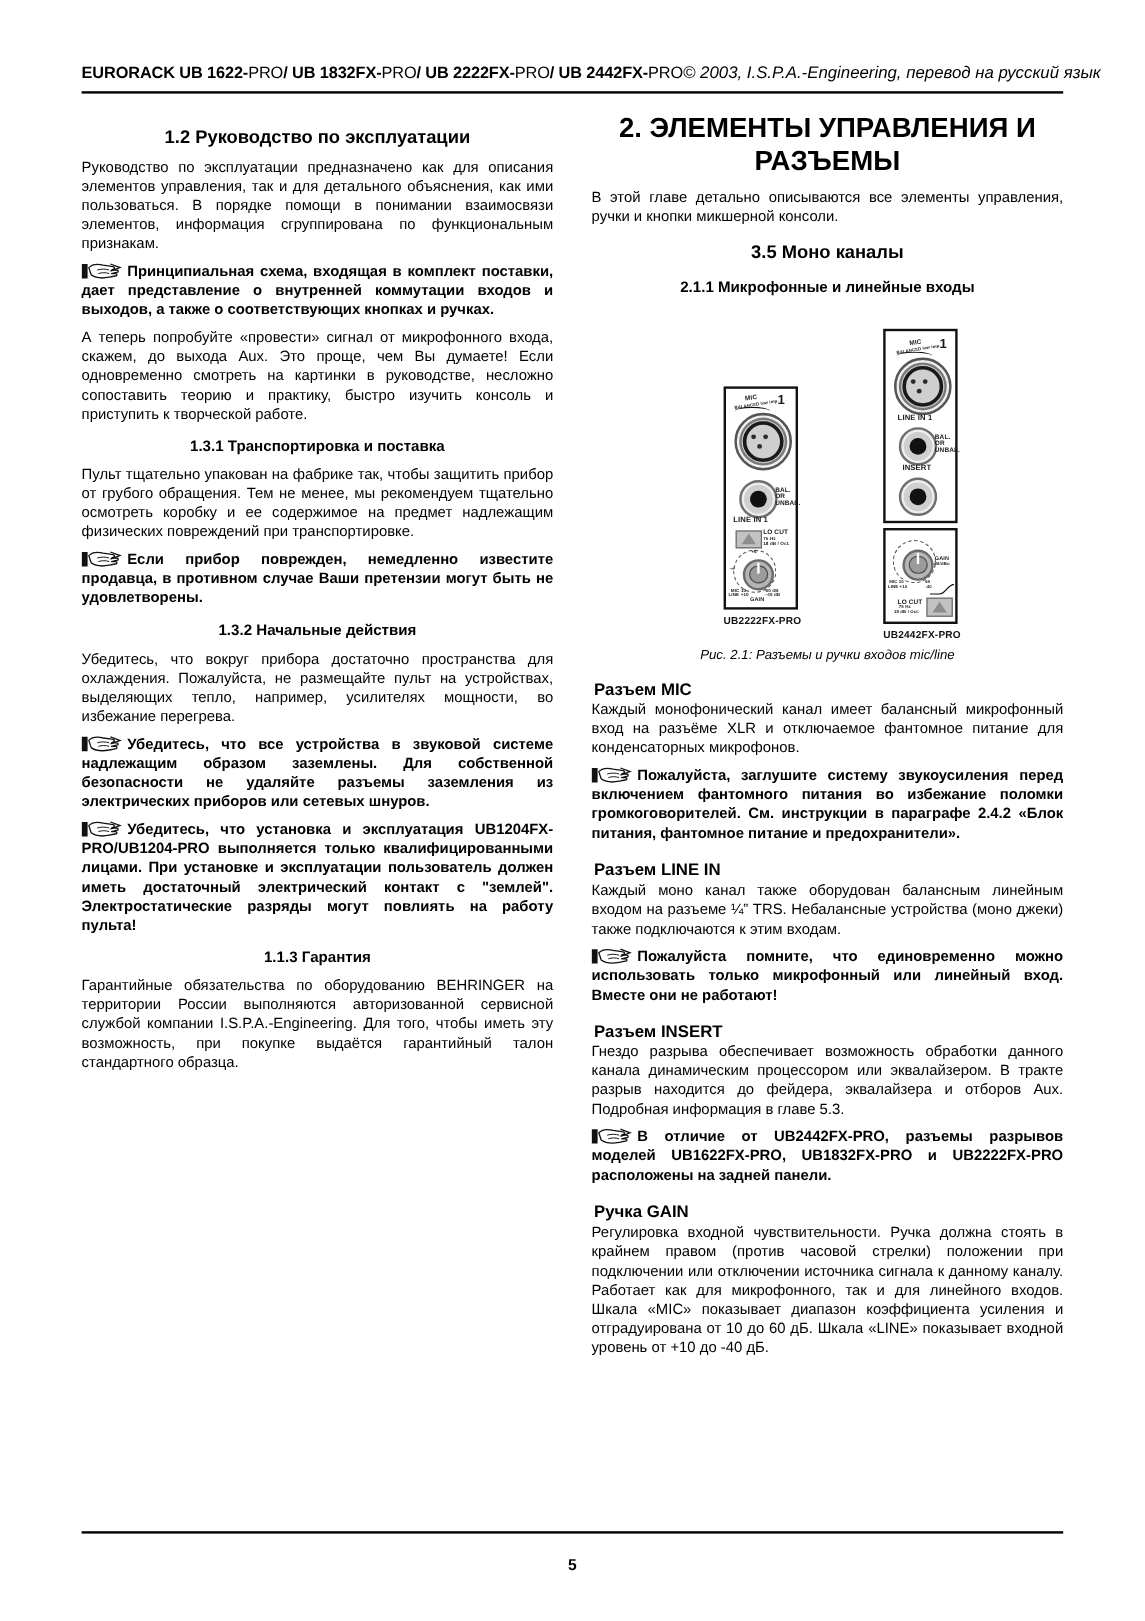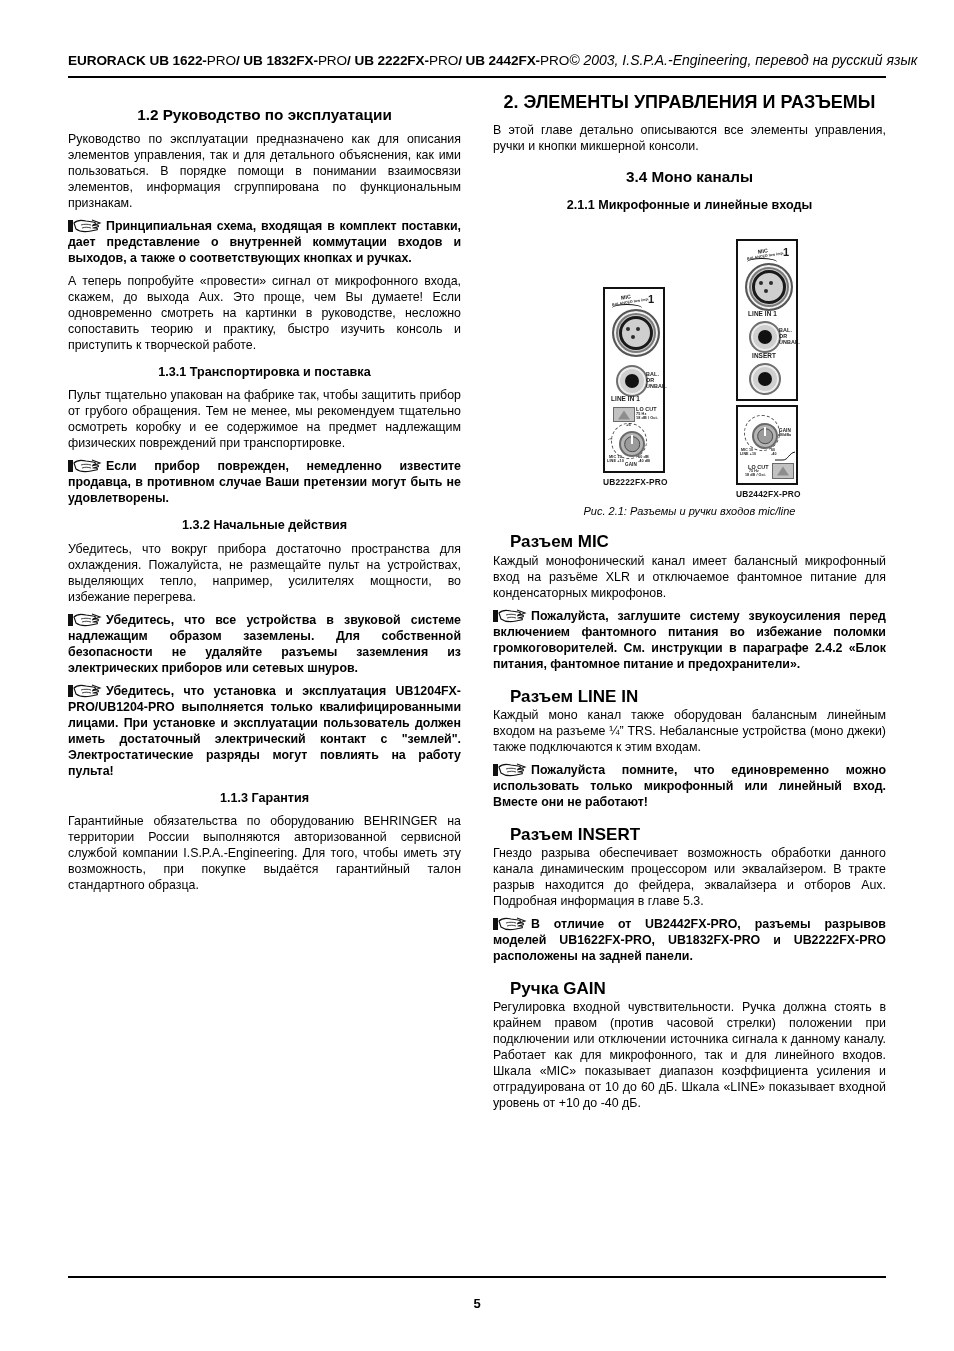--- a/index.html
+++ b/index.html
@@ -76,45 +76,45 @@
   .col {
     position: absolute;
     top: 92px;
     width: 393px;
   }
   .col-left  { left: 68px; }
   .col-right { left: 493px; }
 
   
   h1.sec {
-    font-size: 18px;
+    font-size: 23px;
     font-weight: bold;
     text-align: center;
     margin: 0 0 8px 0;
     line-height: 1.22;
   }
   h2.sub {
     font-size: 15.3px;
     font-weight: bold;
     text-align: center;
     margin: 14px 0 7px 0;
     line-height: 1.2;
   }
   h3.subsub {
     font-size: 12.6px;
     font-weight: bold;
     text-align: center;
     margin: 12px 0 7px 0;
     line-height: 1.2;
   }
   h4.runin {
-    font-size: 17px;
+    font-size: 14px;
     font-weight: bold;
     text-align: left;
-    margin: 14px 0 0 17px;
+    margin: 14px 0 0 2px;
     line-height: 1.25;
   }
   p.body {
     font-size: 12.4px;
     line-height: 1.29;
     text-align: justify;
     margin: 0 0 7px 0;
     hyphens: none;
   }
   p.note {
@@ -345,21 +345,21 @@
     <h3 class="subsub">1.1.3 Гарантия</h3>
     <p class="body">Гарантийные обязательства по оборудованию BEHRINGER на территории России выполняются авторизованной сервисной службой компании I.S.P.A.-Engineering. Для того, чтобы иметь эту возможность, при покупке выдаётся гарантийный талон стандартного образца.</p>
 
   </div>
 
   <div class="col col-right">
 
     <h1 class="sec">2. ЭЛЕМЕНТЫ УПРАВЛЕНИЯ И РАЗЪЕМЫ</h1>
     <p class="body">В этой главе детально описываются все элементы управления, ручки и кнопки микшерной консоли.</p>
 
-    <h2 class="sub">3.4 Моно каналы</h2>
+    <h2 class="sub">3.5 Моно каналы</h2>
     <h3 class="subsub">2.1.1 Микрофонные и линейные входы</h3>
 
     <div class="figure">
 
       <div class="panel-wrap" style="left:110px; top:58px;">
         <div class="panel-box" style="width:58px; height:182px;">
 
           <div class="silk arc" style="left:16px; top:6px;">MIC</div>
           <div class="silk arc" style="left:7px; top:12px; font-size:3.6px;">BALANCED  low imp.</div>
           <div class="arcline" style="left:7px; top:15px; width:30px; height:7px;"></div>

